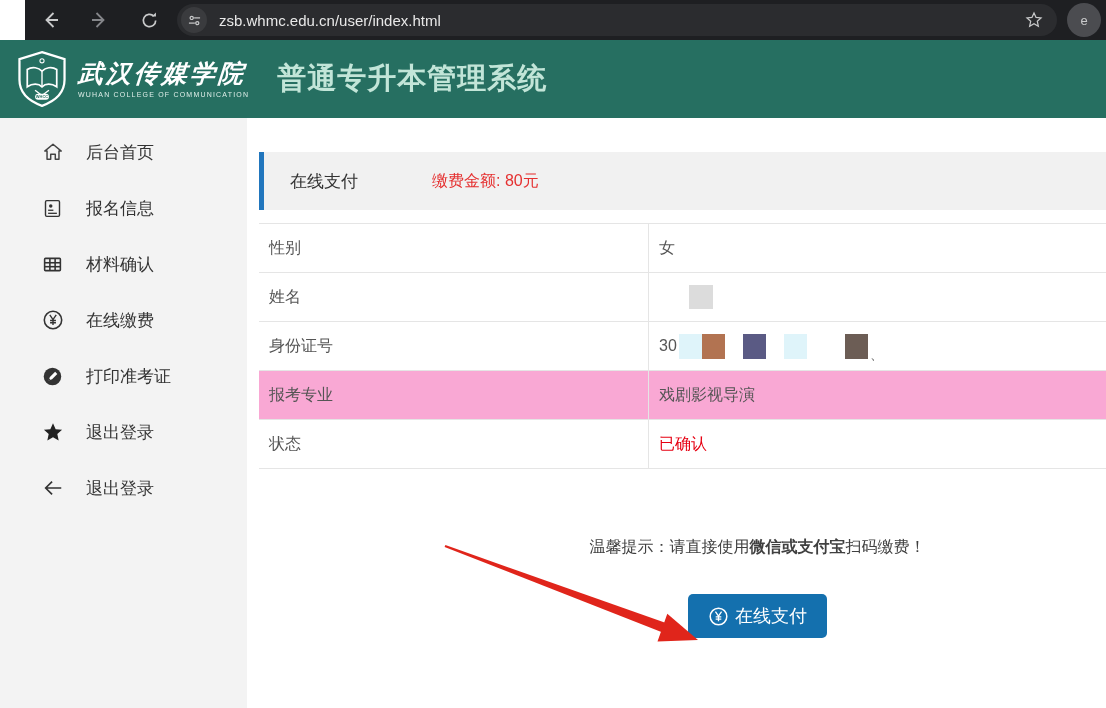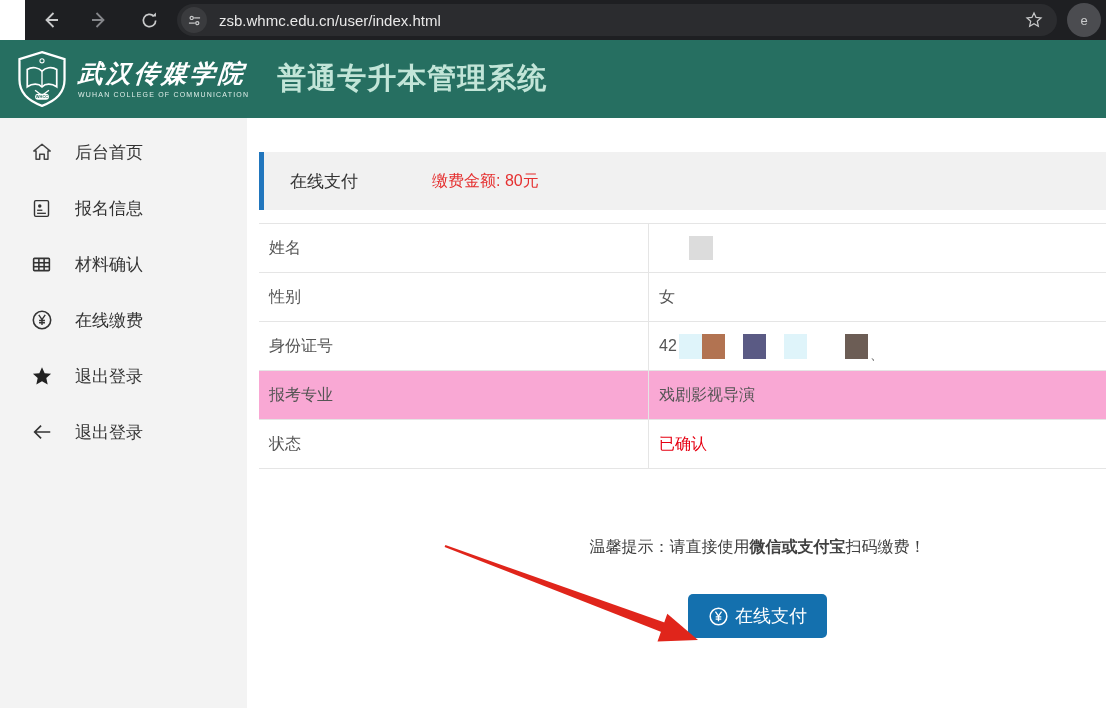--- a/index.html
+++ b/index.html
@@ -50,21 +50,21 @@
   }
   .college-en { color:#DFEEE9; font-size:7px; letter-spacing:1.2px; margin-top:3px; }
   .system-title {
     margin-left:28px; font-size:29px; font-weight:bold; color:#C2E5D8; letter-spacing:1px;
   }
 
   
   .layout { display:flex; height:590px; }
   .sidebar { width:247px; background:#F3F3F3; padding-top:6px; flex:0 0 auto; }
   .side-item {
-    height:56px; display:flex; align-items:center; padding-left:30px; cursor:pointer;
+    height:56px; display:flex; align-items:center; padding-left:41px; cursor:pointer;
   }
   .side-icon { width:23px; height:23px; display:flex; align-items:center; justify-content:center; flex:0 0 auto; }
   .side-label { margin-left:22px; font-size:17px; color:#333333; }
 
   .main { flex:1; background:#ffffff; padding:34px 0 0 12px; position:relative; }
 
   .panel-header {
     height:58px; background:#F1F1F1; border-left:5px solid #2176BD;
     display:flex; align-items:center; padding-left:26px;
   }
@@ -202,20 +202,30 @@
       <span class="side-icon">
         <svg width="22" height="22" viewBox="0 0 24 24">
           <circle cx="12" cy="12" r="9.5" stroke="#333" stroke-width="1.7" fill="none"></circle>
           <path d="M8.5 6.5 L12 11.5 L15.5 6.5 M12 11.5 V17.5 M8.8 12.5 H15.2 M8.8 15 H15.2" stroke="#333" stroke-width="1.5" fill="none"></path>
         </svg>
       </span>
       <span class="side-label">在线缴费</span>
     </div>
     <div class="side-item">
       <span class="side-icon">
+        <svg width="21" height="21" viewBox="0 0 24 24">
+          <circle cx="12" cy="12" r="10" fill="#333"></circle>
+          <path d="M7.5 16.5 L9 12.5 L15 6.5 L17.5 9 L11.5 15 Z" fill="#fff"></path>
+          <path d="M7.5 16.5 L9.6 15.8 L8.2 14.4 Z" fill="#333"></path>
+        </svg>
+      </span>
+      <span class="side-label">打印准考证</span>
+    </div>
+    <div class="side-item">
+      <span class="side-icon">
         <svg width="22" height="22" viewBox="0 0 24 24">
             <path d="M12 2.5 l2.9 6.4 7 .7 -5.2 4.7 1.5 6.9 L12 17.6 5.8 21.2 7.3 14.3 2.1 9.6 9.1 8.9 Z" fill="#222"></path>
           </svg>
       </span>
       <span class="side-label">退出登录</span>
     </div>
     <div class="side-item">
       <span class="side-icon">
         <svg width="22" height="22" viewBox="0 0 24 24">
             <path d="M11 5 L4 12 L11 19 M4 12 H21" stroke="#333" stroke-width="1.8" fill="none"></path>
@@ -226,34 +236,34 @@
   </div>
 
   <div class="main">
 
     <div class="panel-header">
       <span class="panel-title">在线支付</span>
       <span class="fee-text">缴费金额: 80元</span>
     </div>
 
     <div class="info-table">
+      <div class="t-row">
+        <div class="cell-label">性别</div>
+        <div class="cell-value">女</div>
+      </div>
       <div class="t-row">
         <div class="cell-label">姓名</div>
         <div class="cell-value">
           <span class="redact rd-gray"></span>
         </div>
       </div>
       <div class="t-row">
-        <div class="cell-label">性别</div>
-        <div class="cell-value">女</div>
-      </div>
-      <div class="t-row">
         <div class="cell-label">身份证号</div>
         <div class="cell-value">
-          <span>42</span>
+          <span>30</span>
           <span class="redact rd-cyan"></span>
           <span class="redact rd-brown"></span>
           <span class="redact rd-slate"></span>
           <span class="redact rd-cyan2"></span>
           <span class="redact rd-dark"></span>
           <span class="id-suffix">、</span>
         </div>
       </div>
       <div class="t-row shaded">
         <div class="cell-label">报考专业</div>

